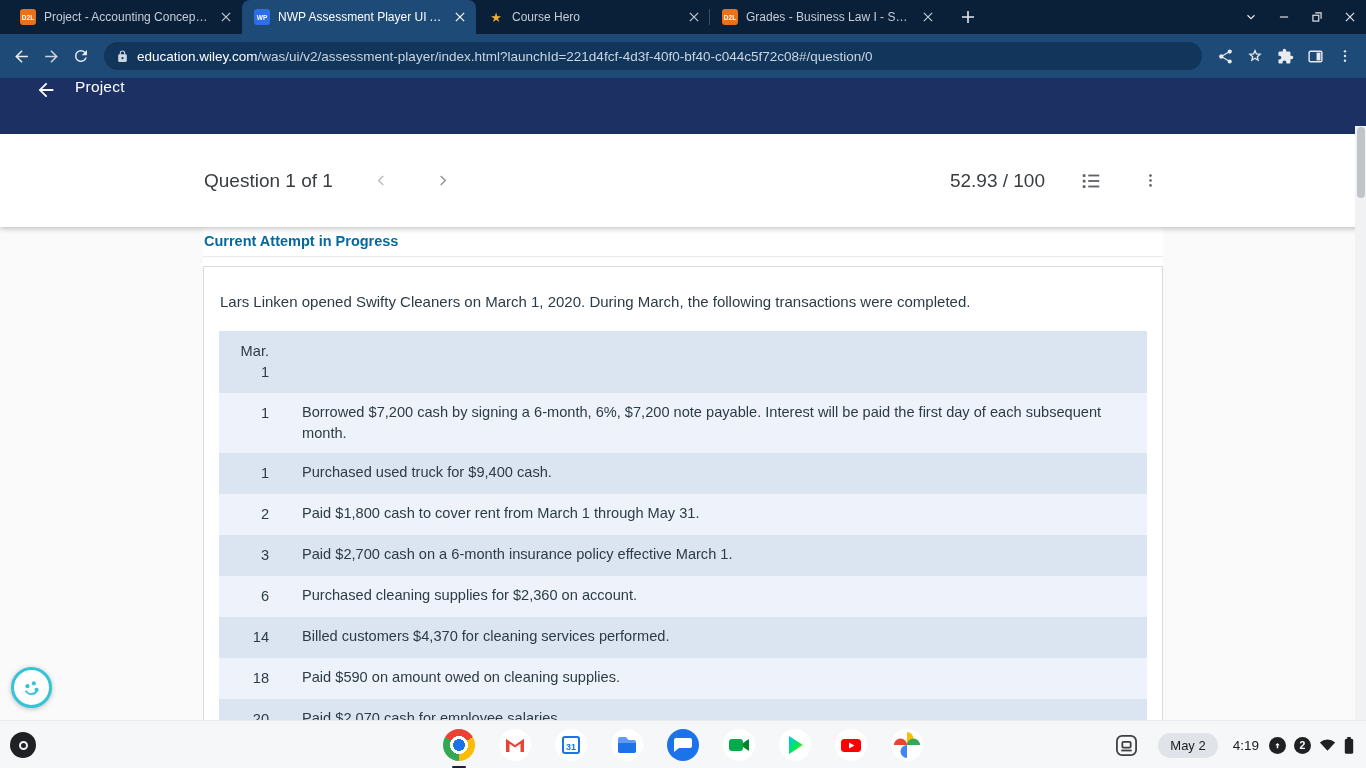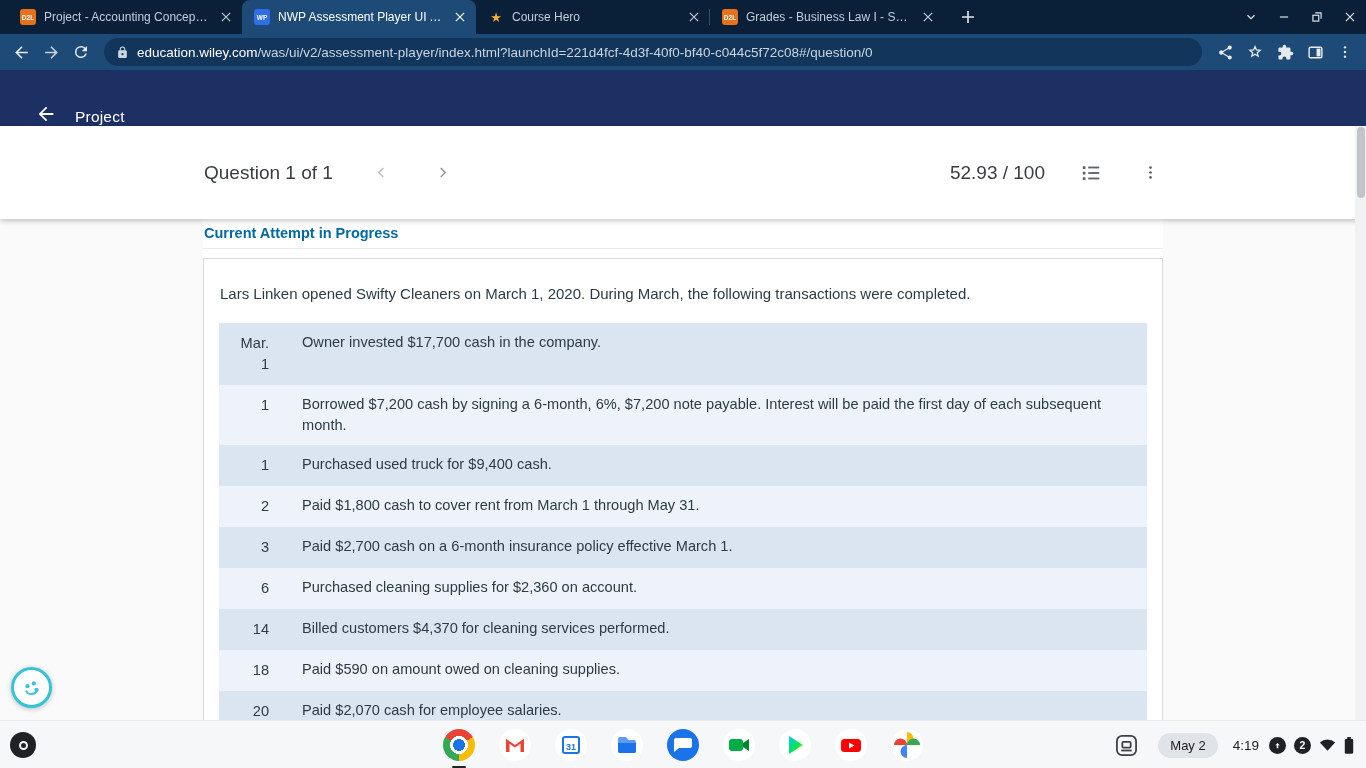--- a/index.html
+++ b/index.html
@@ -16,29 +16,29 @@
   .favicon{width:16px;height:16px;border-radius:3px;display:grid;place-items:center;font-size:6.5px;font-weight:bold;color:#fff;flex:none}
   .favicon.d2l{background:#e8721c}
   .favicon.wp{background:#2e6fe8}
   .favicon.star{background:transparent;color:#f2b134;font-size:13px;font-weight:normal}
   .tab-close{width:16px;height:16px;flex:none;display:grid;place-items:center;border-radius:50%}
   .newtab{width:28px;height:28px;margin:0 0 3px 10px;display:grid;place-items:center;flex:none}
   .strip-controls{margin-left:auto;display:flex;align-items:center;height:34px}
   .strip-btn{width:33px;height:34px;display:grid;place-items:center}
 
   
-  .toolbar{height:36px;background:#1e4a77;display:flex;align-items:center;padding:0 6px;flex:none}
+  .toolbar{height:44px;background:#1e4a77;display:flex;align-items:center;padding:0 6px;flex:none}
   .tool-btn{width:30px;height:30px;display:grid;place-items:center;flex:none;border-radius:50%}
   .fwd{opacity:.85}
   .urlbar{flex:1;height:28px;background:#12355c;border-radius:14px;margin:0 8px;display:flex;align-items:center;padding:0 12px;gap:8px;min-width:0}
   .url{font-size:13.5px;color:#c9d4df;white-space:nowrap;overflow:hidden;text-overflow:ellipsis}
   .url .domain{color:#fff}
 
   
-  .app-header{height:56px;background:#1d3064;display:flex;align-items:flex-end;padding-left:34px;gap:17px;flex:none}
+  .app-header{height:56px;background:#1d3064;display:flex;align-items:flex-start;padding-left:34px;gap:17px;flex:none}
   .app-title{color:#fff;font-size:15.5px;font-weight:500;letter-spacing:.2px}
 
   
   .qbar{height:93px;background:#fff;display:flex;align-items:center;padding:0 203px 0 204px;box-shadow:0 2px 5px rgba(0,0,0,.22);position:relative;z-index:5;flex:none}
   .qtitle{font-size:19px;color:#393d42}
   .chev{width:24px;height:24px;margin-left:37px;display:grid;place-items:center}
   .qbar-right{margin-left:auto;display:flex;align-items:center}
   .score{font-size:19px;color:#393d42}
   .qicon{width:26px;height:26px;display:grid;place-items:center;margin-left:33px}
 
@@ -255,21 +255,20 @@
       <hr class="col-divider">
       <div class="card">
         <p class="intro">Lars Linken opened Swifty Cleaners on March 1, 2020. During March, the following transactions were completed.</p>
         <div class="ttable">
 
           <div class="trow dark">
             <div class="tdate">
                 <span>Mar.</span>
                 <span>1</span>
               </div>
-            <div class="tdesc">Owner invested $17,700 cash in the company.</div>
           </div>
           <div class="trow light">
             <div class="tdate">
                 <span></span>
                 <span>1</span>
               </div>
             <div class="tdesc">Borrowed $7,200 cash by signing a 6-month, 6%, $7,200 note payable. Interest will be paid the first day of each subsequent month.</div>
           </div>
           <div class="trow dark">
             <div class="tdate">

